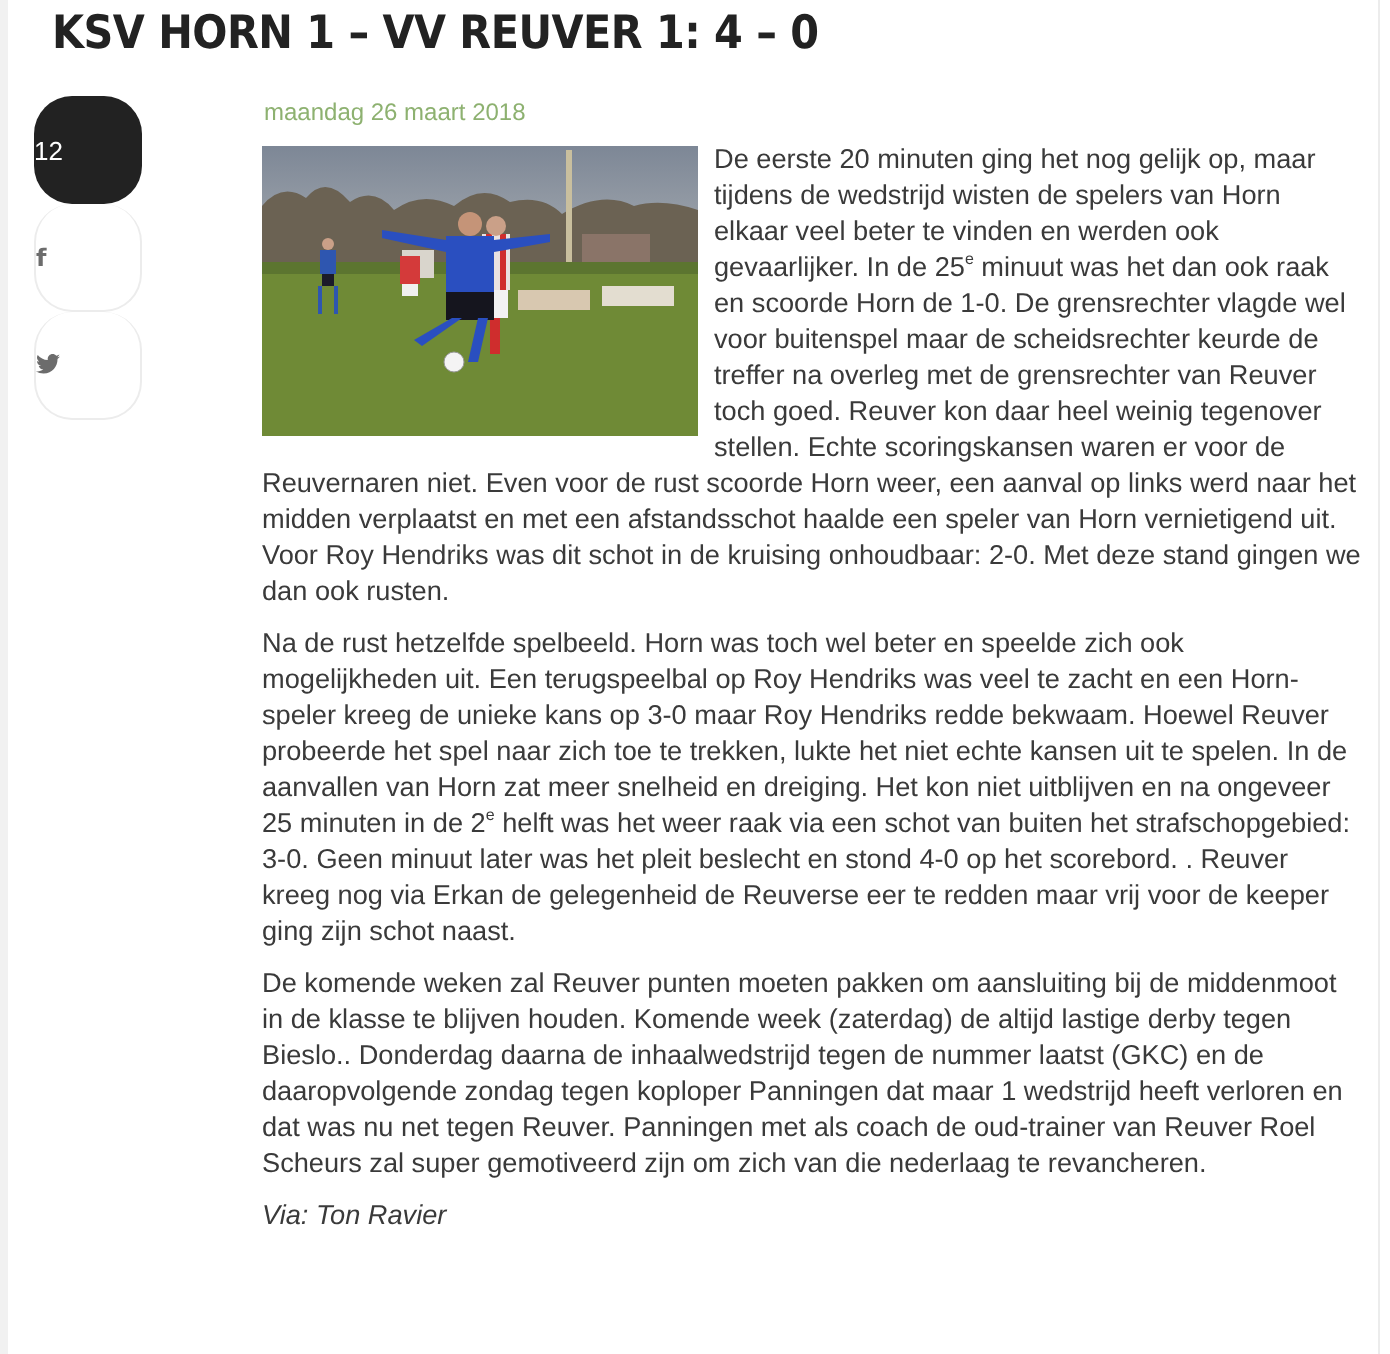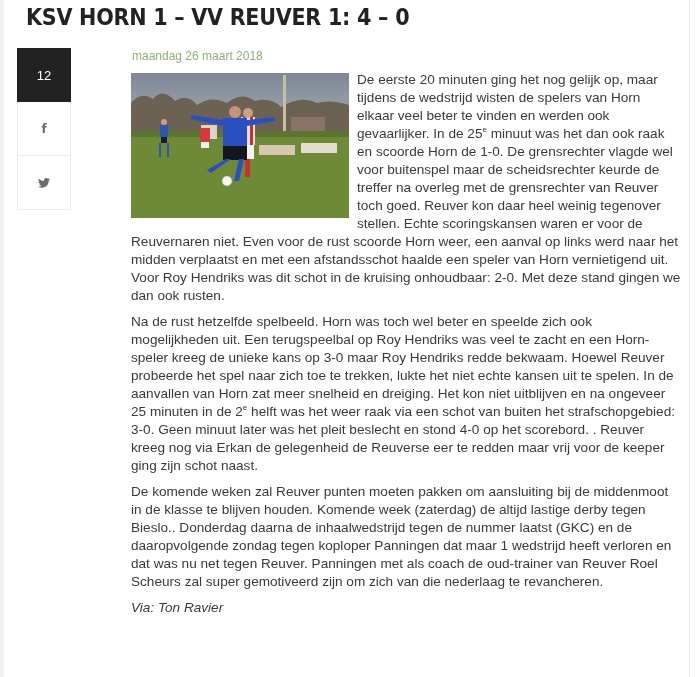--- a/index.html
+++ b/index.html
@@ -23,23 +23,24 @@
     font-family: "DejaVu Sans", sans-serif;
     font-weight: bold; font-size: 23px; letter-spacing: -0.3px;
     color: #222222; white-space: nowrap;
     transform: scaleX(0.9); transform-origin: left top;
   }
   .social {
     position: absolute; left: 17px; top: 48px; width: 54px;
   }
   .social .box {
     width: 54px; height: 54px; box-sizing: border-box;
-    display: flex; align-items: center; justify-content: center;
+    display: flex; align-items: center; justify-content: flex-start;
     border-left: 1px solid #ececec; border-right: 1px solid #ececec; border-bottom: 1px solid #ececec;
     cursor: pointer;
+    border-radius: 19px;
   }
   .social .count {
     background: #222222; color: #ffffff; font-size: 13px;
     border: none;
   }
   .social .fb { color: #6c6c6c; font-weight: bold; font-size: 12px; font-family: "DejaVu Sans", sans-serif; }
   .social .tw svg { width: 12px; height: 10px; }
 
   .date {
     position: absolute; left: 132px; top: 49px;

